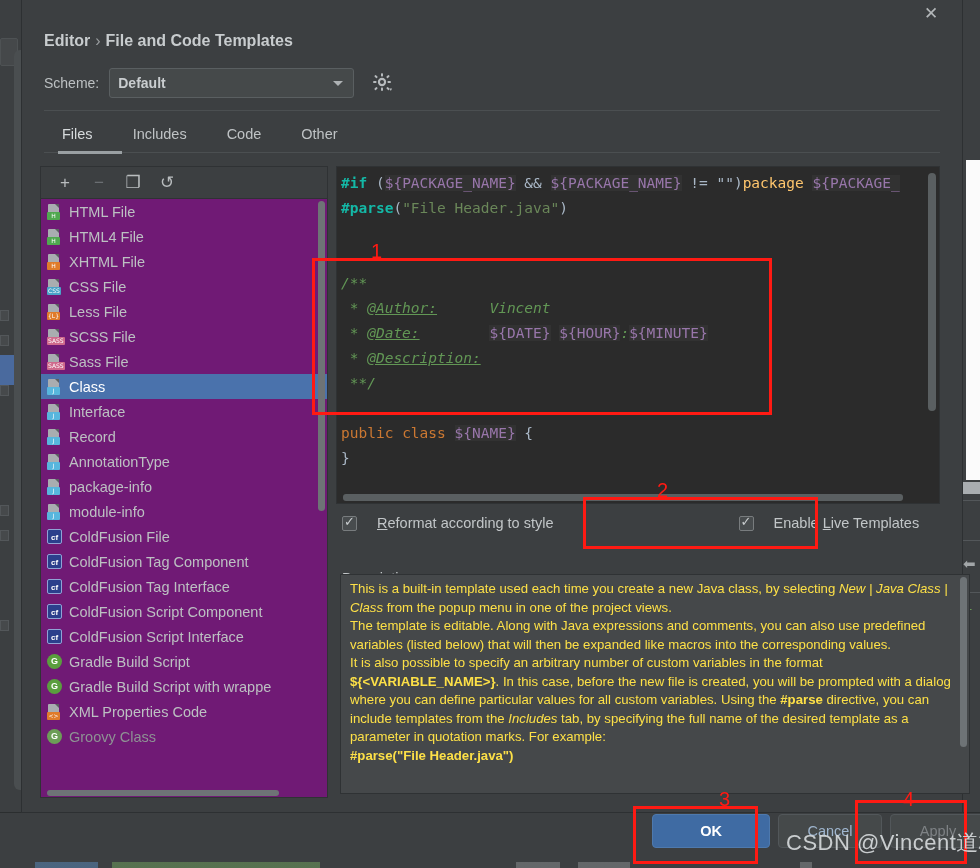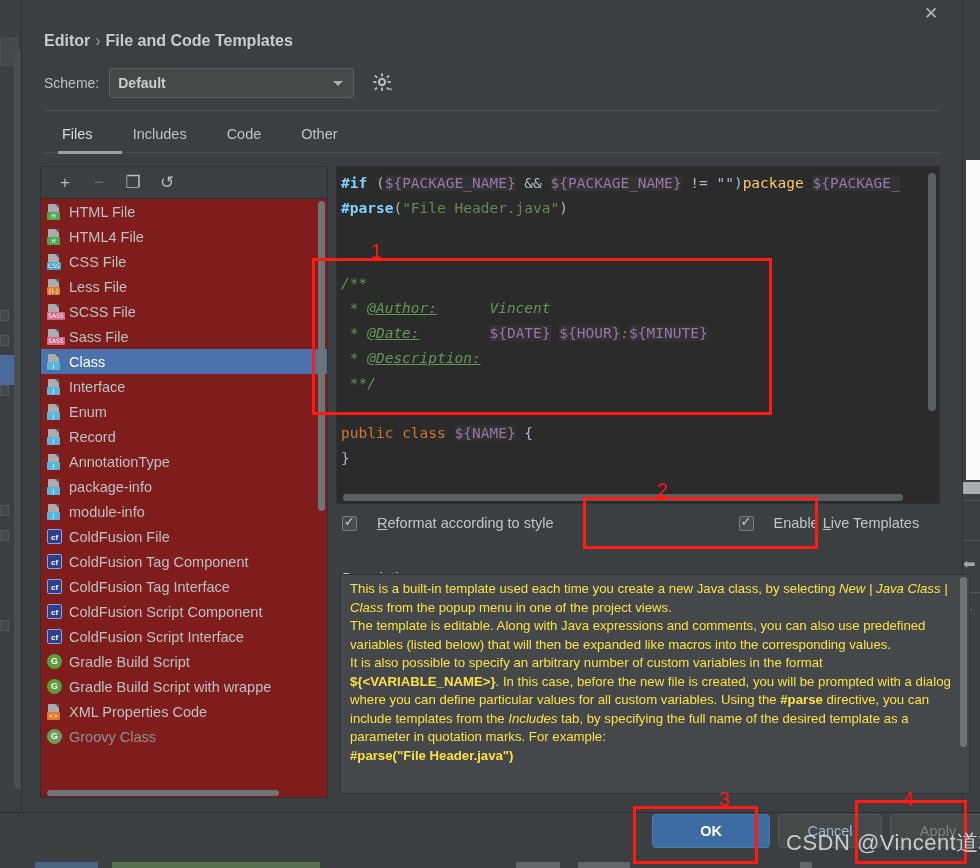--- a/index.html
+++ b/index.html
@@ -61,21 +61,21 @@
   .tab-active-bar { position: absolute; left: 36px; top: 151px; width: 64px; height: 3px; background: #9aa0a3; }
 
   
   .list-panel { position: absolute; left: 18px; top: 166px; width: 288px; height: 632px;
       border: 1px solid #2f3234; background: #3c3f41; }
   .list-toolbar { height: 32px; display: flex; align-items: center; gap: 6px; padding-left: 10px;
       border-bottom: 1px solid #2f3234; }
   .tb-btn { width: 28px; height: 24px; display: flex; align-items: center; justify-content: center;
       color: #b9bdbf; font-size: 17px; cursor: pointer; }
   .tb-btn.disabled { color: #6d7174; }
-  .list-body { position: relative; height: 598px; overflow: hidden; background: #7f1d1d; }
+  .list-body { position: relative; height: 598px; overflow: hidden; background: #701a75; }
   .row { height: 25px; display: flex; align-items: center; padding-left: 6px; gap: 7px;
       font-size: 14.5px; color: #bcc0c2; white-space: nowrap; cursor: pointer; }
   .row.selected { background: #4a72ac; color: #ffffff; }
   .row.last-dim { color: #8e9294; }
 
   
   .ic { width: 15px; height: 16px; position: relative; flex: none; }
   .ic .page { position: absolute; left: 1px; top: 0; width: 11px; height: 12px;
       background: #a9adb0; border-radius: 1px 3px 1px 1px; }
   .ic .page:after { content: ""; position: absolute; right: 0; top: 0;
@@ -91,21 +91,21 @@
   .list-vscroll { position: absolute; right: 2px; top: 2px; width: 7px; height: 310px;
       background: #6e7376; border-radius: 4px; cursor: pointer; }
   .list-hscroll { position: absolute; left: 6px; bottom: 1px; width: 232px; height: 6px;
       background: #6e7376; border-radius: 3px; cursor: pointer; }
 
   
   .editor { position: absolute; left: 314px; top: 166px; width: 604px; height: 338px;
       background: #2b2b2b; border: 1px solid #2f3234; overflow: hidden; }
   .code { font-family: "DejaVu Sans Mono", monospace; font-size: 14.5px; line-height: 25px;
       white-space: pre; padding: 4px 0 0 4px; }
-  .c-dir   { color: #7dd3fc; font-weight: bold; }
+  .c-dir   { color: #14b8a6; font-weight: bold; }
   .c-var   { color: #9876aa; background: #323232; }
   .c-varo  { color: #ffc66d; }
   .c-plain { color: #a9b7c6; }
   .c-str   { color: #6a8759; }
   .c-kw    { color: #cc7832; }
   .c-doc   { color: #629755; font-style: italic; }
   .c-doctag{ color: #629755; font-style: italic; text-decoration: underline; }
   .ed-vscroll { position: absolute; right: 3px; top: 6px; width: 8px; height: 238px;
       background: #5a5f61; border-radius: 4px; cursor: pointer; }
   .ed-hscroll { position: absolute; left: 6px; bottom: 2px; width: 560px; height: 7px;
@@ -236,20 +236,27 @@
             <div class="row">
               <span class="ic">
                 <span class="page"></span>
                 <span class="tag" style="background: rgb(79, 168, 79);">H</span>
               </span>
               <span>HTML4 File</span>
             </div>
             <div class="row">
               <span class="ic">
                 <span class="page"></span>
+                <span class="tag" style="background: rgb(224, 123, 42);">H</span>
+              </span>
+              <span>XHTML File</span>
+            </div>
+            <div class="row">
+              <span class="ic">
+                <span class="page"></span>
                 <span class="tag" style="background: rgb(74, 163, 200);">CSS</span>
               </span>
               <span>CSS File</span>
             </div>
             <div class="row">
               <span class="ic">
                 <span class="page"></span>
                 <span class="tag" style="background: rgb(224, 123, 42);">{L}</span>
               </span>
               <span>Less File</span>
@@ -274,27 +281,20 @@
                 <span class="tag" style="background: rgb(87, 182, 221);">J</span>
               </span>
               <span>Class</span>
             </div>
             <div class="row">
               <span class="ic">
                 <span class="page"></span>
                 <span class="tag" style="background: rgb(87, 182, 221);">J</span>
               </span>
               <span>Interface</span>
-            </div>
-            <div class="row">
-              <span class="ic">
-                <span class="page"></span>
-                <span class="tag" style="background: rgb(87, 182, 221);">J</span>
-              </span>
-              <span>Enum</span>
             </div>
             <div class="row">
               <span class="ic">
                 <span class="page"></span>
                 <span class="tag" style="background: rgb(87, 182, 221);">J</span>
               </span>
               <span>Record</span>
             </div>
             <div class="row">
               <span class="ic">

